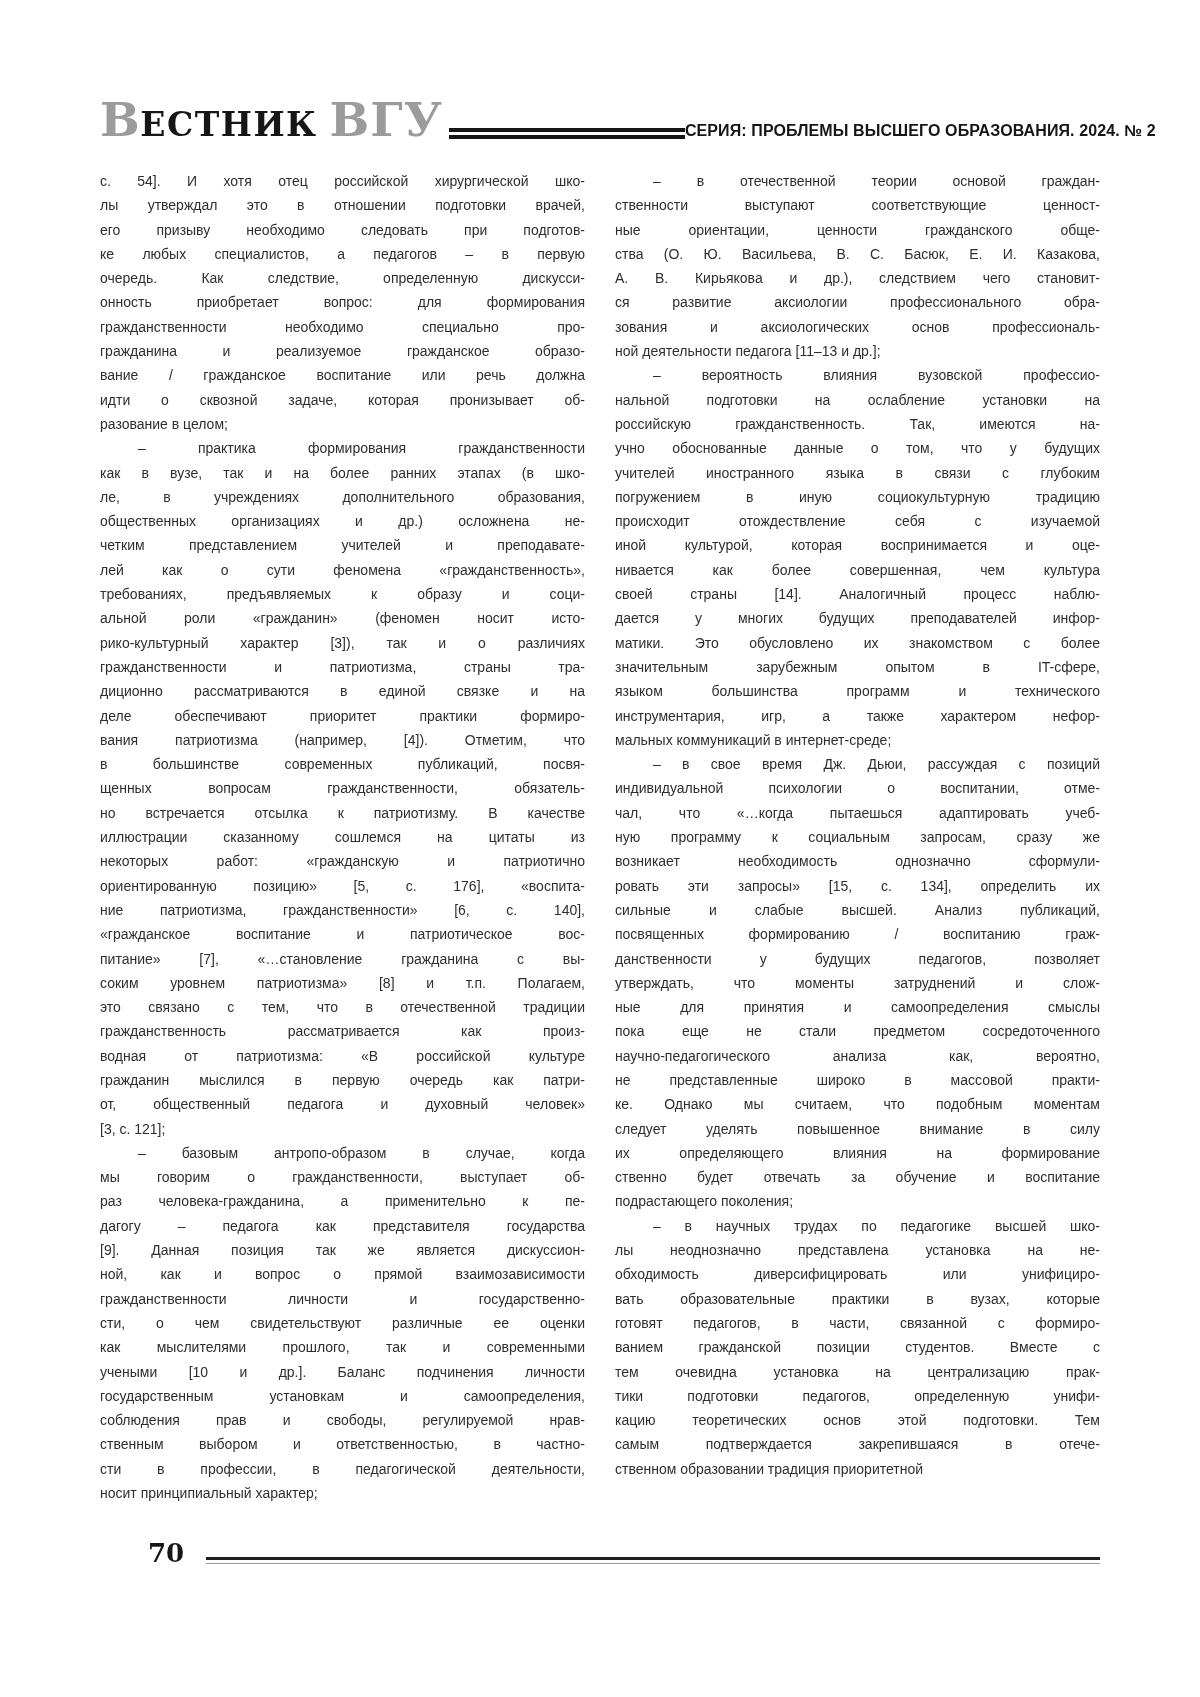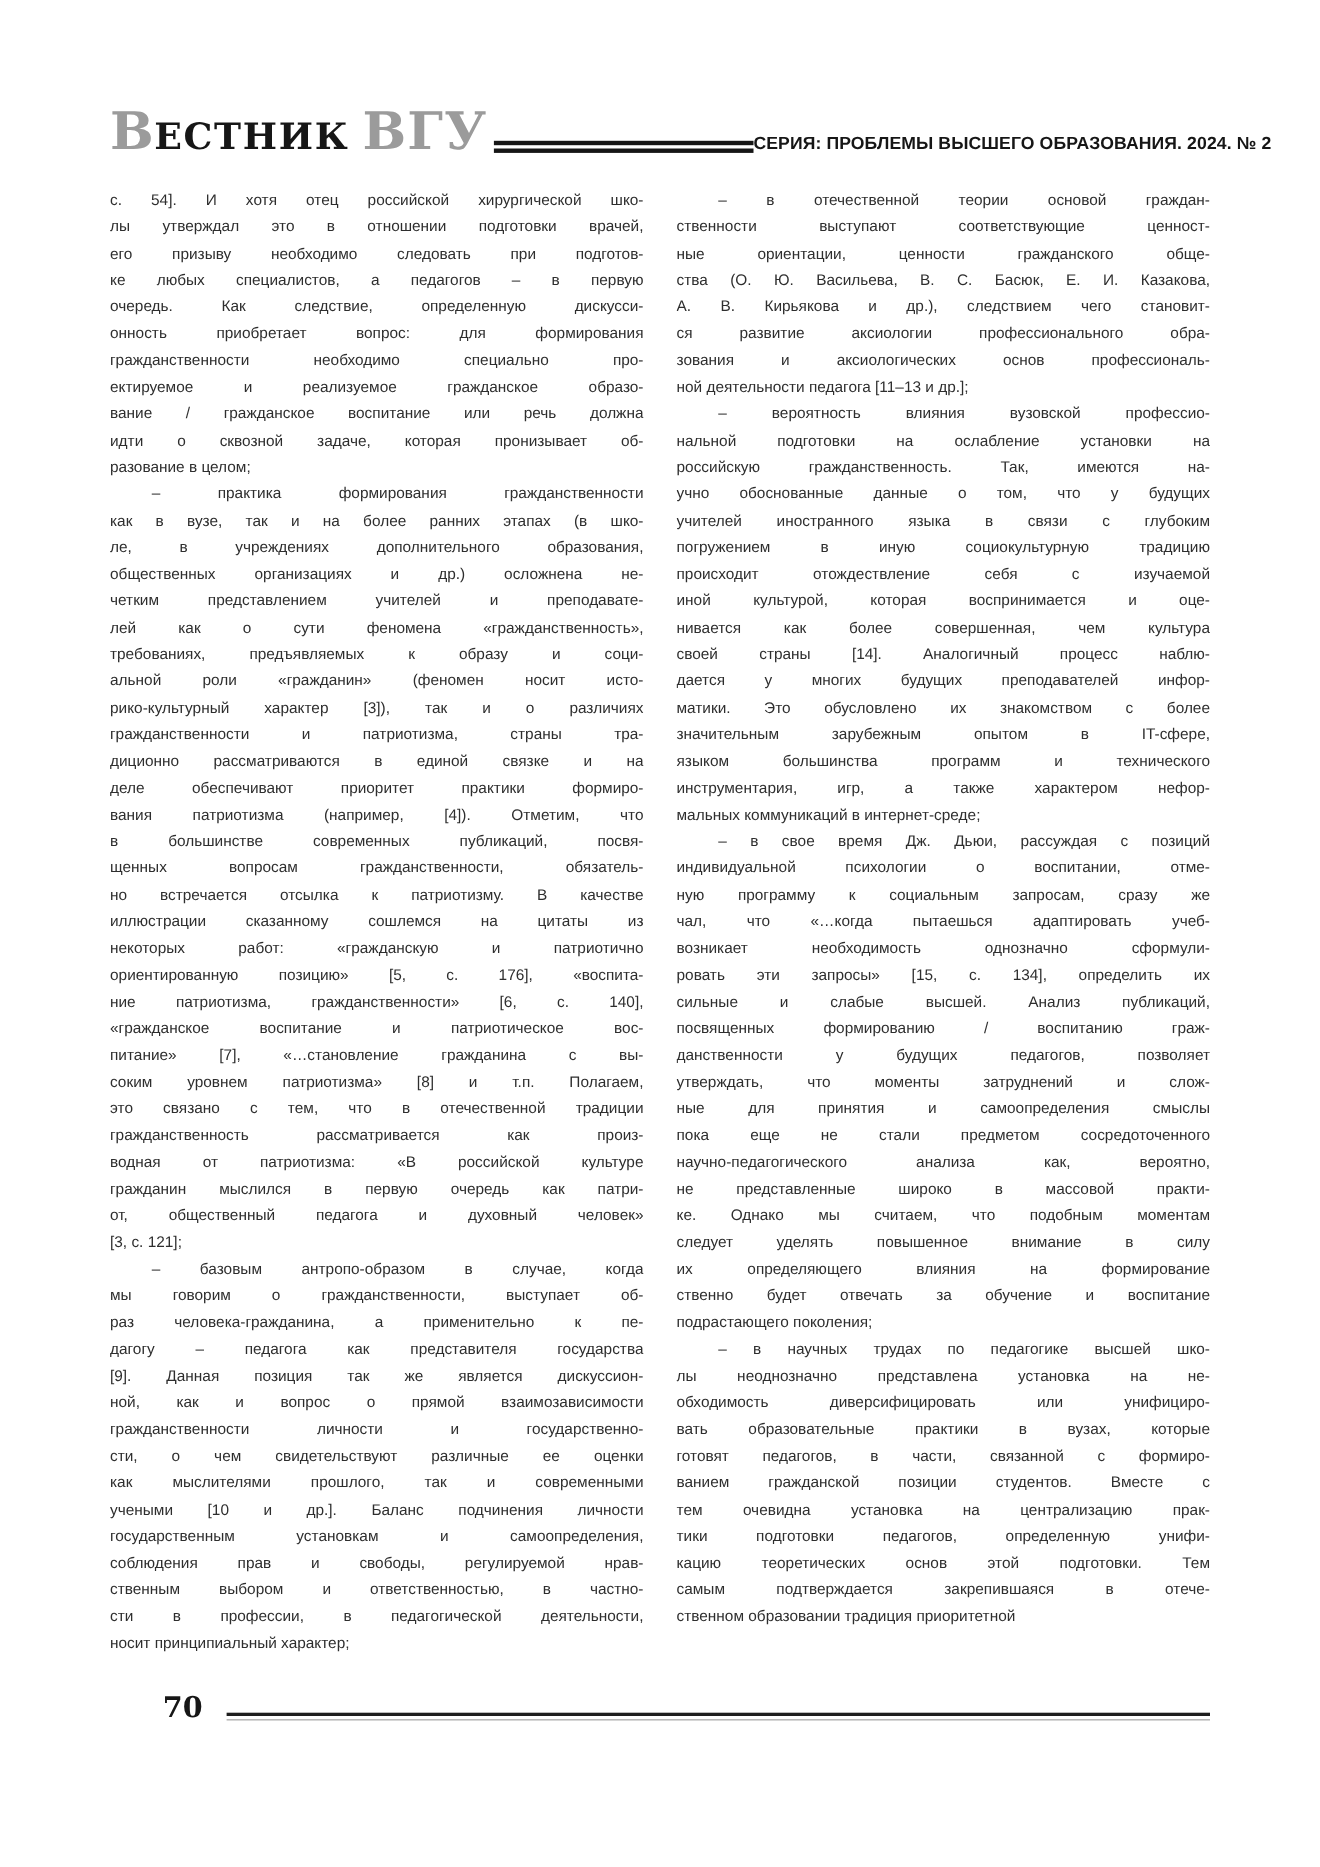--- a/index.html
+++ b/index.html
@@ -128,21 +128,21 @@
 <div class="page-body">
   <div class="column">
       <div class="paragraph">
         <div class="line">с. 54]. И хотя отец российской хирургической шко-</div>
         <div class="line">лы утверждал это в отношении подготовки врачей,</div>
         <div class="line">его призыву необходимо следовать при подготов-</div>
         <div class="line">ке любых специалистов, а педагогов – в первую</div>
         <div class="line">очередь. Как следствие, определенную дискусси-</div>
         <div class="line">онность приобретает вопрос: для формирования</div>
         <div class="line">гражданственности необходимо специально про-</div>
-        <div class="line">ектируемое и реализуемое гражданское образо-</div>
+        <div class="line">гражданина и реализуемое гражданское образо-</div>
         <div class="line">вание / гражданское воспитание или речь должна</div>
         <div class="line">идти о сквозной задаче, которая пронизывает об-</div>
         <div class="line last">разование в целом;</div>
       </div>
       <div class="paragraph">
         <div class="line first">– практика формирования гражданственности</div>
         <div class="line">как в вузе, так и на более ранних этапах (в шко-</div>
         <div class="line">ле, в учреждениях дополнительного образования,</div>
         <div class="line">общественных организациях и др.) осложнена не-</div>
         <div class="line">четким представлением учителей и преподавате-</div>
@@ -214,22 +214,22 @@
         <div class="line">дается у многих будущих преподавателей инфор-</div>
         <div class="line">матики. Это обусловлено их знакомством с более</div>
         <div class="line">значительным зарубежным опытом в IT-сфере,</div>
         <div class="line">языком большинства программ и технического</div>
         <div class="line">инструментария, игр, а также характером нефор-</div>
         <div class="line last">мальных коммуникаций в интернет-среде;</div>
       </div>
       <div class="paragraph">
         <div class="line first">– в свое время Дж. Дьюи, рассуждая с позиций</div>
         <div class="line">индивидуальной психологии о воспитании, отме-</div>
+        <div class="line">чал, что «…когда пытаешься адаптировать учеб-</div>
         <div class="line">ную программу к социальным запросам, сразу же</div>
-        <div class="line">чал, что «…когда пытаешься адаптировать учеб-</div>
         <div class="line">возникает необходимость однозначно сформули-</div>
         <div class="line">ровать эти запросы» [15, с. 134], определить их</div>
         <div class="line">сильные и слабые высшей. Анализ публикаций,</div>
         <div class="line">посвященных формированию / воспитанию граж-</div>
         <div class="line">данственности у будущих педагогов, позволяет</div>
         <div class="line">утверждать, что моменты затруднений и слож-</div>
         <div class="line">ные для принятия и самоопределения смыслы</div>
         <div class="line">пока еще не стали предметом сосредоточенного</div>
         <div class="line">научно-педагогического анализа как, вероятно,</div>
         <div class="line">не представленные широко в массовой практи-</div>

